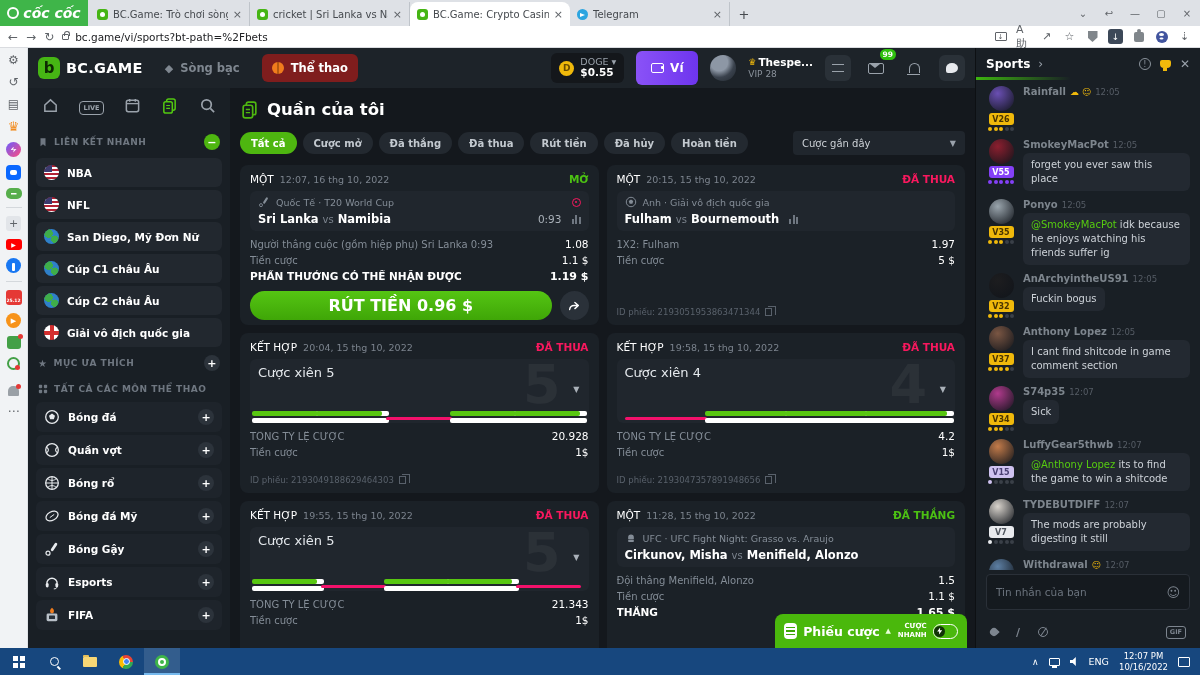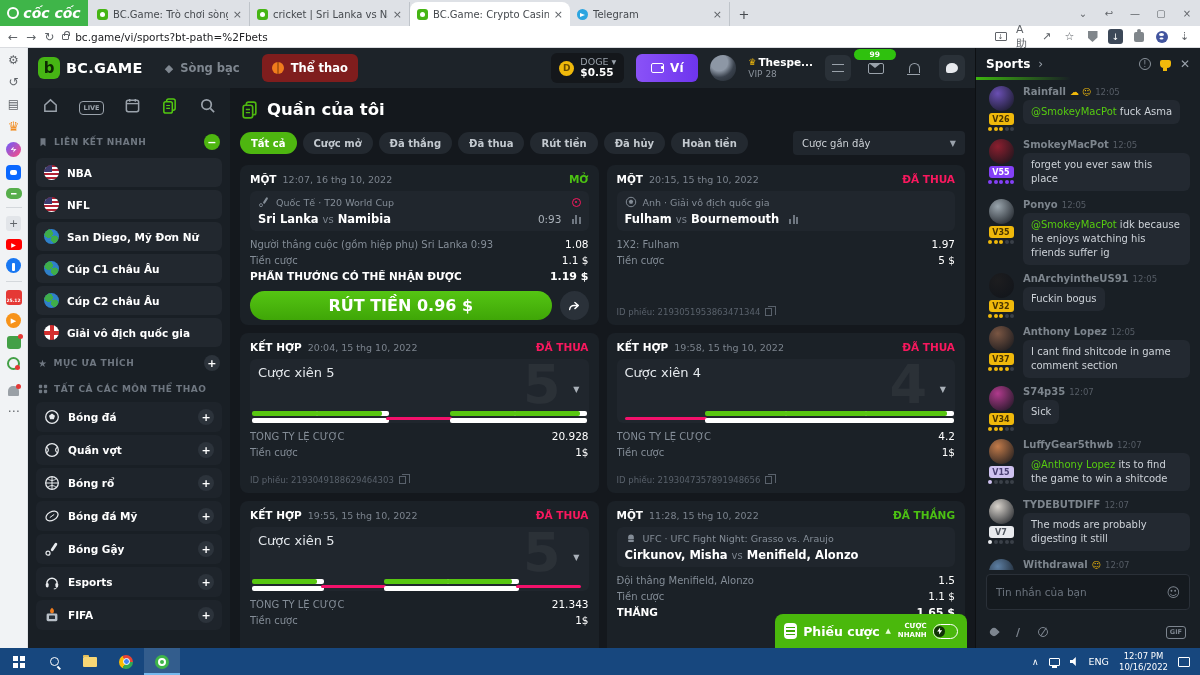--- a/index.html
+++ b/index.html
@@ -96,38 +96,38 @@
   .nav-diamond { color:#7f8790; font-size:11px; }
   .nav-ball { width:12px; height:12px; border-radius:50%; background:#f07c1d;
     background-image:linear-gradient(90deg,transparent 45%,#b55a10 45% 55%,transparent 55%); }
   .hdr-spacer { flex:1; }
   .currency { height:30px; background:#14171b; border-radius:6px; display:flex; align-items:center; gap:6px; padding:0 8px; }
   .coin { width:15px; height:15px; border-radius:50%; background:var(--gold); color:#6b4d00; font-size:9px;
     font-weight:bold; display:flex; align-items:center; justify-content:center; }
   .cur-col { display:flex; flex-direction:column; line-height:1.1; }
   .cur-code { color:#9aa2ab; font-size:9.5px; display:flex; gap:3px; align-items:center; }
   .cur-amt { color:#fff; font-size:10.5px; font-weight:bold; }
-  .wallet-btn { height:28px; min-width:62px; border-radius:6px; background:linear-gradient(90deg,#8a52f7,#6e35ee);
+  .wallet-btn { height:34px; min-width:62px; border-radius:6px; background:linear-gradient(90deg,#8a52f7,#6e35ee);
     color:#fff; font-size:12px; font-weight:bold; display:flex; align-items:center; justify-content:center; gap:6px; }
   .wallet-ic { width:13px; height:10px; border:1.5px solid #fff; border-radius:2px; position:relative; }
   .wallet-ic::after { content:""; position:absolute; right:-1px; top:2px; width:3px; height:3px; background:#fff; border-radius:1px; }
   .avatar-sm { width:26px; height:26px; border-radius:50%;
     background:radial-gradient(circle at 35% 28%,#8d97a5 0 34%,#3a424d 60%,#22282f); flex:none; }
   .user-col { display:flex; flex-direction:column; line-height:1.25; }
   .user-name { color:#fff; font-size:10.5px; font-weight:bold; display:flex; gap:2px; align-items:center; }
   .crown { color:var(--gold); font-size:9px; }
   .user-vip { color:#8a929b; font-size:9px; }
   .sq-btn { width:26px; height:26px; border-radius:6px; background:#2a3138; display:flex; align-items:center;
     justify-content:center; position:relative; flex:none; }
   .ic-lines { width:12px; height:8px; border-top:1.5px solid #9aa2ab; border-bottom:1.5px solid #9aa2ab; }
   .mail { width:16px; height:11px; border:1.5px solid #9aa2ab; border-radius:2px; position:relative; }
   .mail::after { content:""; position:absolute; left:1px; top:0; width:0; height:0;
     border-left:5.5px solid transparent; border-right:5.5px solid transparent; border-top:4.5px solid #9aa2ab; }
   .mail-badge { position:absolute; top:-6px; right:-7px; background:#2fc10e; color:#fff; font-size:7.5px;
-    font-weight:bold; border-radius:7px; padding:1px 16px; }
+    font-weight:bold; border-radius:7px; padding:1px 3px; }
   .bell { width:11px; height:10px; border:1.5px solid #9aa2ab; border-bottom:none; border-radius:6px 6px 0 0; position:relative; }
   .bell::after { content:""; position:absolute; left:-3px; bottom:-2px; width:13px; height:1.5px; background:#9aa2ab; }
   .chat-bub { width:12px; height:10px; background:#e8eaee; border-radius:50% 50% 50% 2px; }
 
   .bc-body { flex:1; display:flex; min-height:0; }
 
   
   .bc-side { width:202px; background:var(--bg-side); flex:none; padding:6px 8px; display:flex;
     flex-direction:column; gap:3px; overflow:hidden; }
   .icon-row { display:flex; justify-content:space-between; align-items:center; padding:3px 6px 8px; color:#9aa2ab; }
@@ -167,21 +167,21 @@
   .pill { height:22px; padding:0 11px; border-radius:12px; background:#232930; color:#c3c9cf; font-size:10px;
     font-weight:bold; display:flex; align-items:center; flex:none; }
   .pill.active { background:var(--green); color:#fff; }
   .sortbox { margin-left:auto; width:172px; height:24px; background:#20262d; border-radius:4px; display:flex;
     align-items:center; padding:0 9px; color:#ccd1d6; font-size:10px; }
   .sortbox i { margin-left:auto; font-style:normal; color:#9aa2ab; font-size:8px; }
   .cards { display:grid; grid-template-columns:1fr 1fr; gap:8px; align-content:start; }
   .card { background:var(--bg-panel); border-radius:8px; padding:8px 10px; height:160px; display:flex;
     flex-direction:column; overflow:hidden; }
   .card-head { display:flex; align-items:baseline; gap:6px; }
-  .kind { color:#fff; font-size:10.5px; font-weight:bold; }
+  .kind { color:#fff; font-size:10.5px; font-weight:normal; }
   .cdate { color:#7b838d; font-size:9.5px; }
   .status { margin-left:auto; font-size:10.5px; font-weight:bold; }
   .st-green { color:#4cc113; } .st-pink { color:var(--pink); }
   .panel { background:var(--bg-sub); border-radius:6px; margin-top:6px; padding:5px 8px; flex:none; }
   .league-row { display:flex; align-items:center; gap:6px; color:var(--dim); font-size:9.5px; }
   .licon { width:12px; height:12px; color:var(--dim); } .licon svg { width:12px; height:12px; }
   .liveicon { margin-left:auto; width:9px; height:9px; border:1.2px solid var(--pink); border-radius:50%; position:relative; }
   .liveicon::after { content:""; position:absolute; inset:2.2px; border-radius:50%; background:var(--pink); }
   .teams-row { display:flex; align-items:center; gap:4px; margin-top:4px; color:#fff; font-size:11.5px; font-weight:bold; }
   .vs { color:#7b838d; font-weight:normal; font-size:10px; }
@@ -893,21 +893,20 @@
                 <i class="st"></i>
                 <i class="st"></i>
               </span>
     </div>
     <div class="msg-right">
       <div class="msg-meta">
         <span>Rainfall</span>
         <span class="uemoji">☁ ☺</span>
         <span class="mtime">12:05</span>
       </div>
-      <div class="bubble"><span class="mention">@SmokeyMacPot </span><span>fuck Asma</span></div>
     </div>
   </div>
           <div class="msg">
     <div class="msg-left">
       <span class="avatar" style="background: radial-gradient(circle at 35% 30%, rgb(140, 31, 47), rgb(16, 20, 26));"></span>
       <span class="vbadge tier-purple">V55</span>
       <span class="stars tier-purple">
                 <i class="st on"></i>
                 <i class="st on"></i>
                 <i class="st on"></i>

